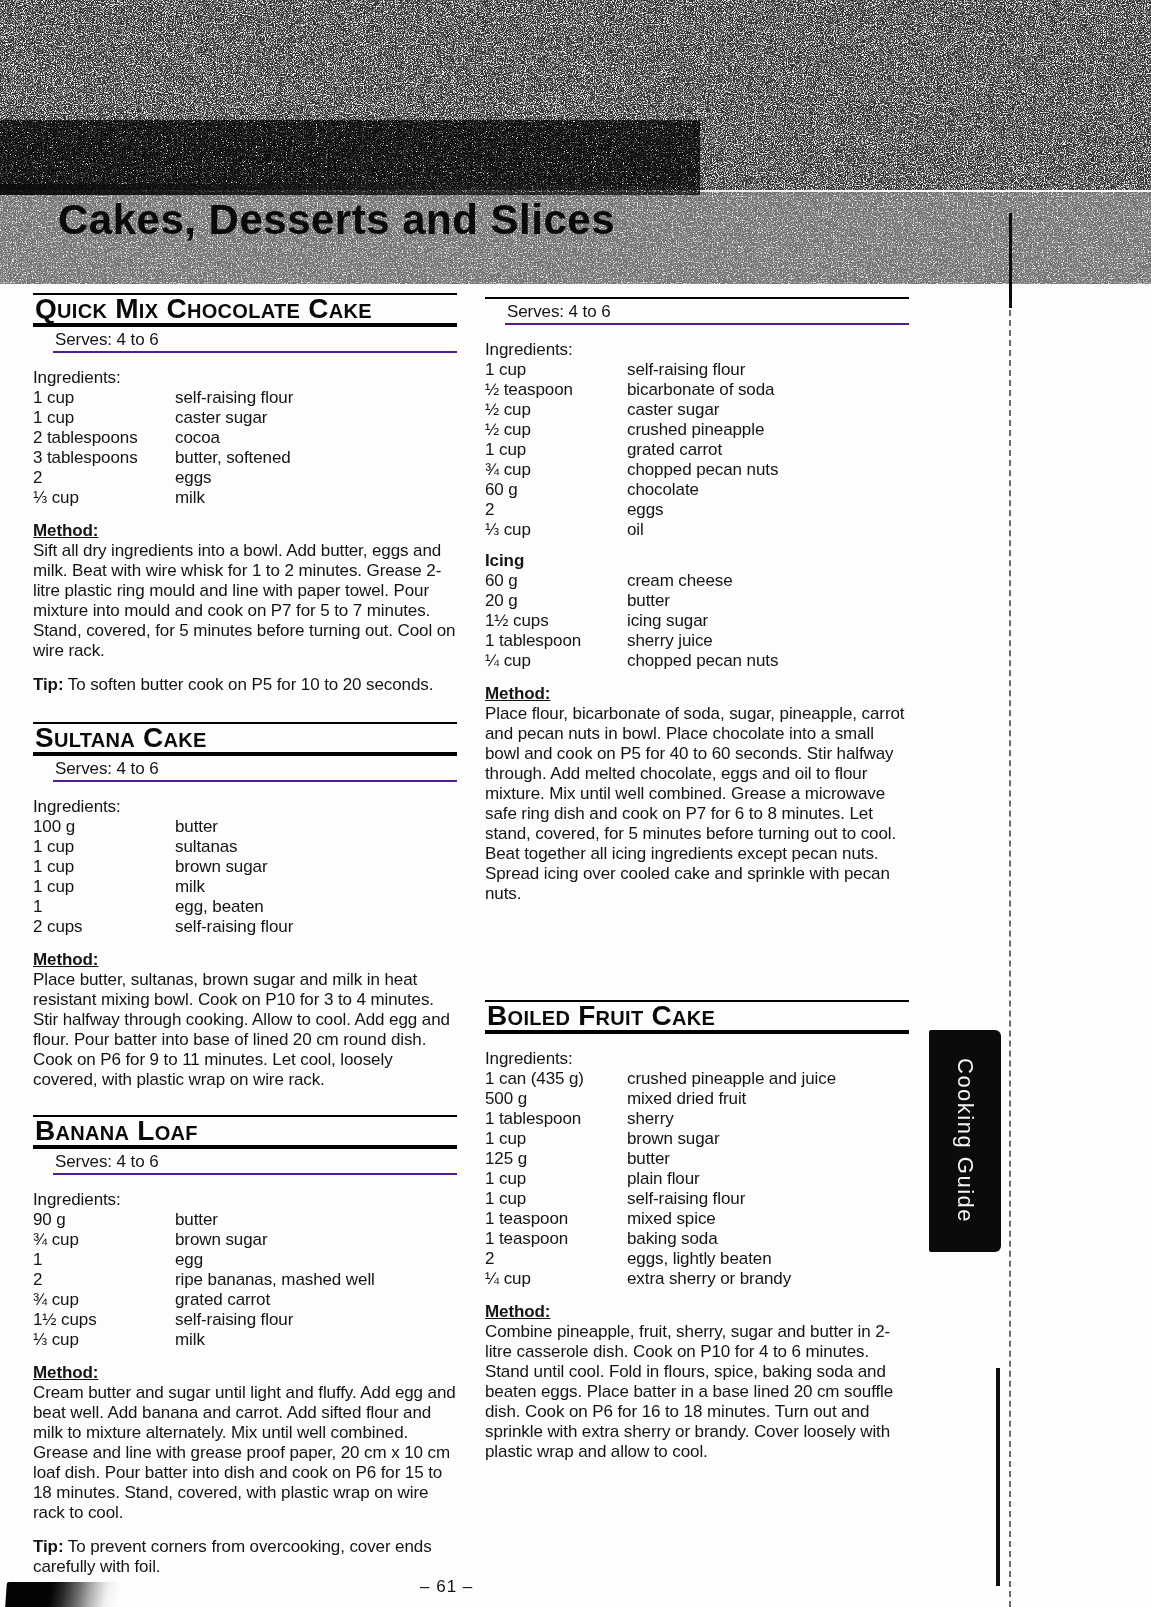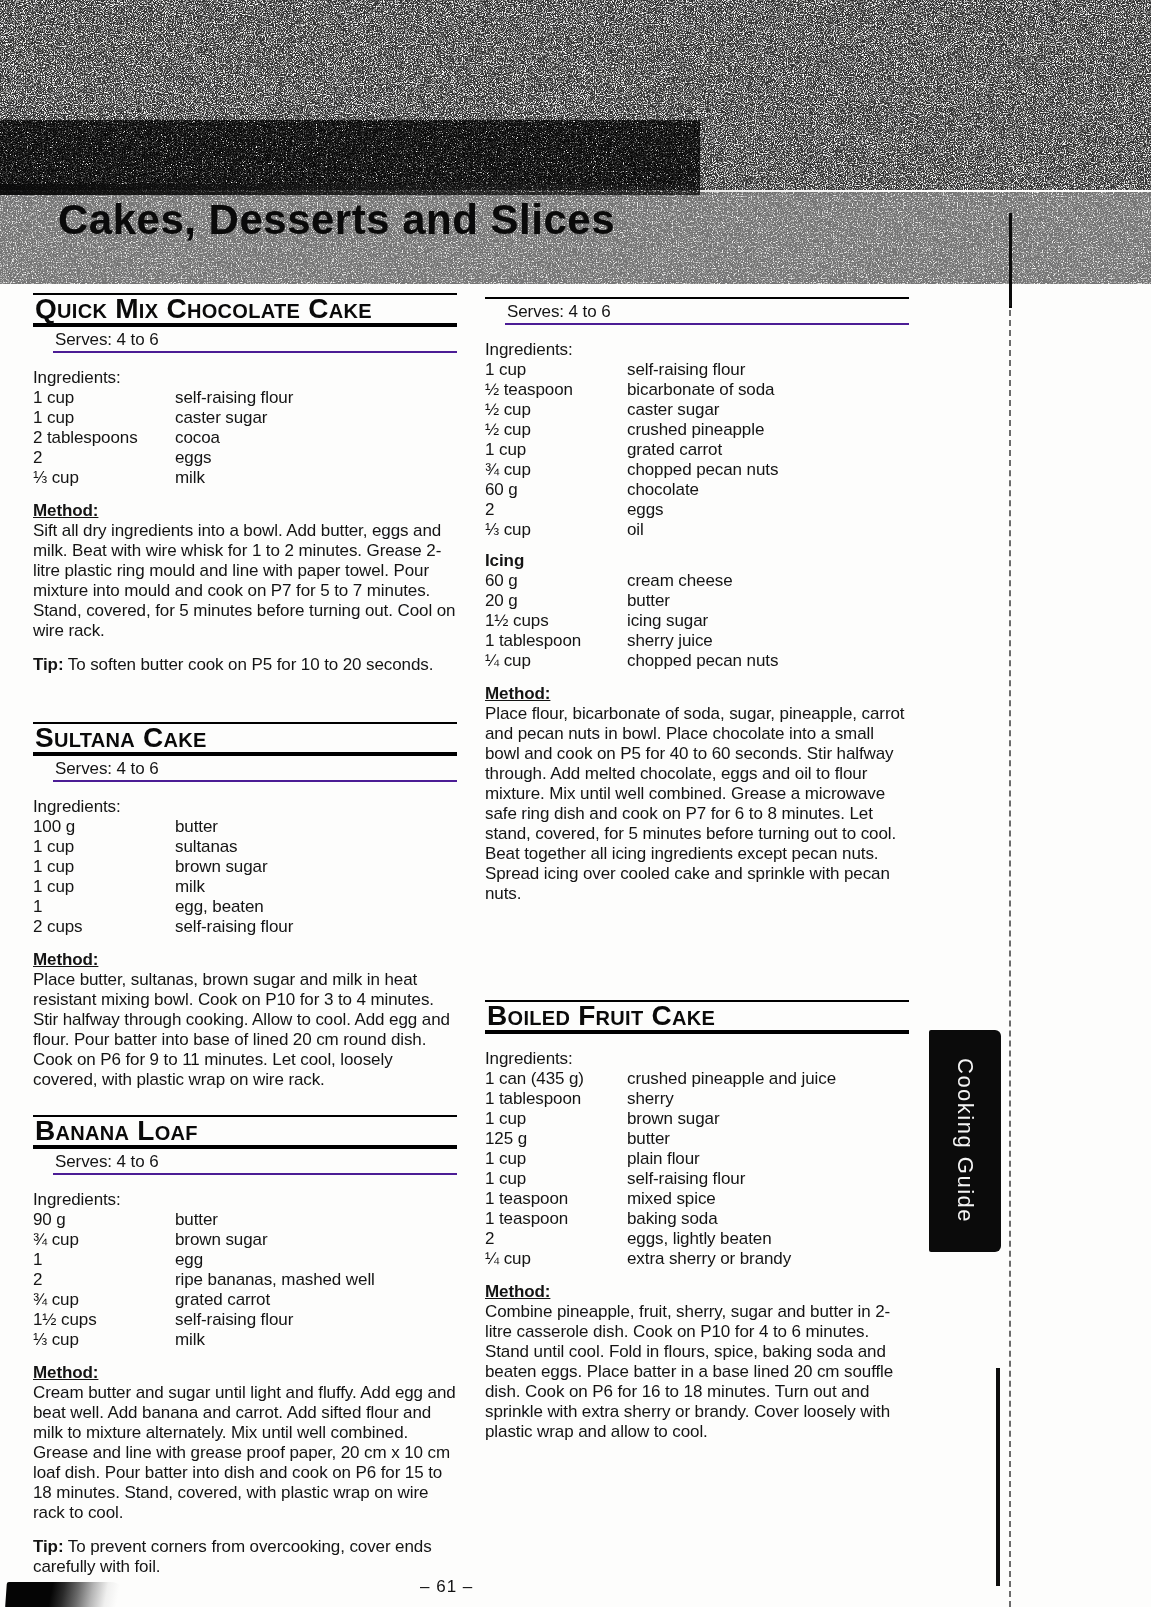--- a/index.html
+++ b/index.html
@@ -117,20 +117,24 @@
         <div class="ing-row">
           <span class="ing-qty">1 cup</span>
           <span class="ing-item">caster sugar</span>
         </div>
 
         <div class="ing-row">
           <span class="ing-qty">2 tablespoons</span>
           <span class="ing-item">cocoa</span>
         </div>
 
+        <div class="ing-row">
+          <span class="ing-qty">3 tablespoons</span>
+          <span class="ing-item">butter, softened</span>
+        </div>
 
         <div class="ing-row">
           <span class="ing-qty">2</span>
           <span class="ing-item">eggs</span>
         </div>
 
         <div class="ing-row">
           <span class="ing-qty">⅓ cup</span>
           <span class="ing-item">milk</span>
         </div>
@@ -319,20 +323,24 @@
       <h2 class="rec-title">Boiled Fruit Cake</h2>
     </header>
     <div class="ing-label">Ingredients:</div>
     <div class="ing-table">
 
         <div class="ing-row">
           <span class="ing-qty">1 can (435 g)</span>
           <span class="ing-item">crushed pineapple and juice</span>
         </div>
 
+        <div class="ing-row">
+          <span class="ing-qty">500 g</span>
+          <span class="ing-item">mixed dried fruit</span>
+        </div>
 
         <div class="ing-row">
           <span class="ing-qty">1 tablespoon</span>
           <span class="ing-item">sherry</span>
         </div>
 
         <div class="ing-row">
           <span class="ing-qty">1 cup</span>
           <span class="ing-item">brown sugar</span>
         </div>

